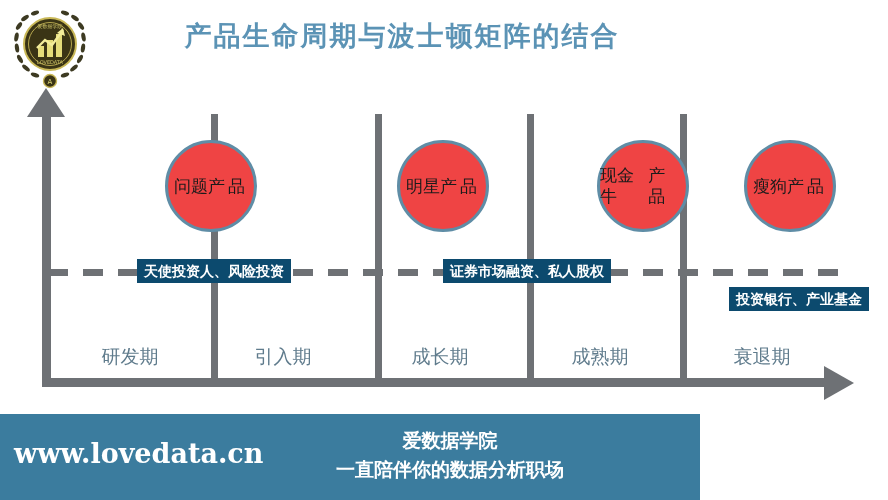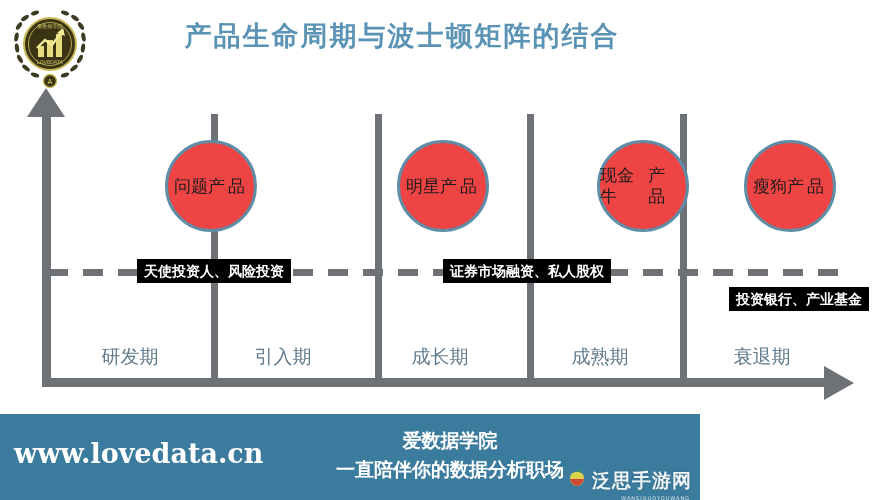--- a/index.html
+++ b/index.html
@@ -129,21 +129,21 @@
   }
   .bcg-circle .l1 { display: block; }
   .bcg-circle .l2 { display: block; letter-spacing: 3px; }
 
   
   .fin-label {
     position: absolute;
     height: 24px;
     line-height: 24px;
     padding: 0 7px;
-    background: #000000;
+    background: #0c4a6e;
     color: #ffffff;
     font-size: 14px;
     font-weight: bold;
     white-space: nowrap;
     box-sizing: border-box;
     font-family: "DejaVu Sans", "Liberation Sans", sans-serif;
   }
 
   
   .stage-label {
@@ -305,26 +305,15 @@
     <div class="stage-label" style="left:692px;">衰退期</div>
   </div>
 
   <div class="footer">
     <div class="footer-site">www.lovedata.cn</div>
     <div class="footer-center">
       <div>爱数据学院</div>
       <div>一直陪伴你的数据分析职场</div>
     </div>
 
-    <div class="watermark">
-      <span style="margin-right:4px;">
-        <svg viewBox="0 0 22 20" width="22" height="20" aria-hidden="true">
-          <path d="M4 9 C4 4.5 7.5 3 11 3 C14.5 3 18 4.5 18 9 C18 13.5 14.5 17 11 17 C7.5 17 4 13.5 4 9 Z" fill="#e8d944"></path>
-          <path d="M4 10 C5 14 8 17 11 17 C14 17 17 14 18 10 Z" fill="#d9452f"></path>
-          <path d="M11 3 C11 1.5 12.5 0.6 14.5 0.8 C14 2.5 12.6 3.2 11 3 Z" fill="#3f9f4a"></path>
-        </svg>
-      </span>
-      <span class="wm-text">泛思手游网</span>
-      <span class="wm-sub">WANSIGUOYOUWANG</span>
-    </div>
   </div>
 
 </div>
 
 </body></html>

